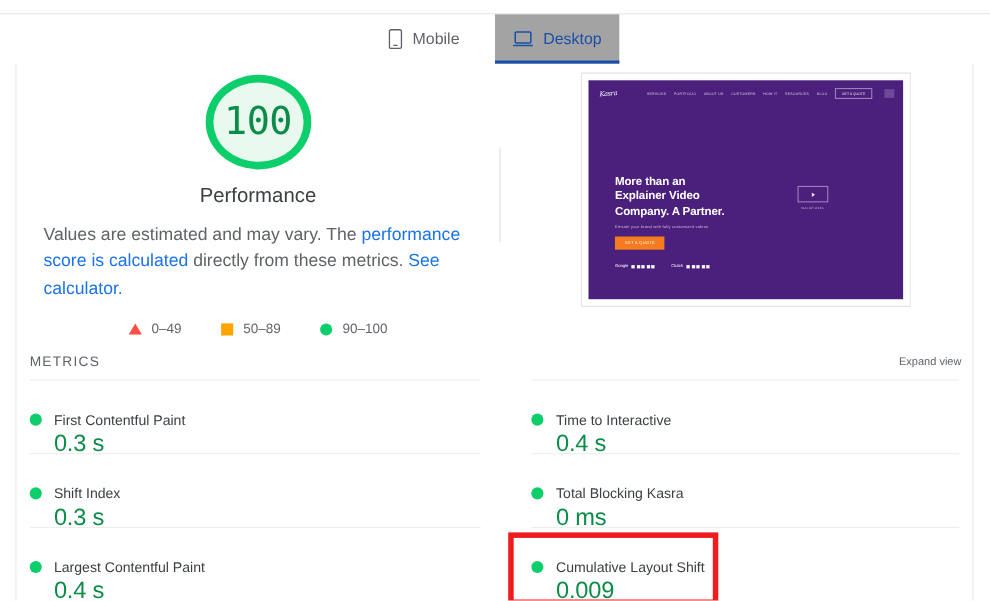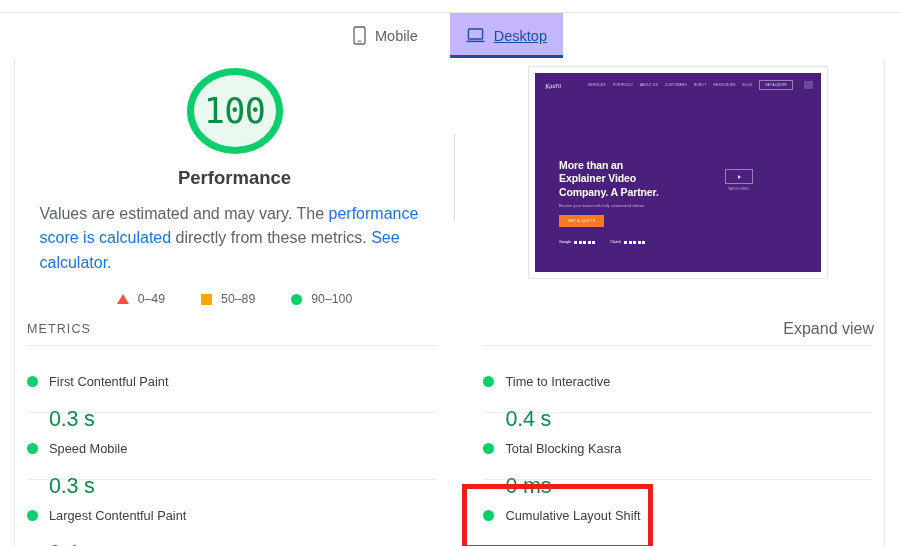--- a/index.html
+++ b/index.html
@@ -20,21 +20,21 @@
   .tabstrip {
     position: absolute; left: 0; top: 13px; width: 900px; height: 45px;
     display: flex; align-items: stretch; justify-content: center; gap: 16px;
   }
   .tab {
     display: flex; align-items: center; gap: 9px;
     padding: 0 16px; position: relative;
     font-size: 14.5px; color: #5f6368; cursor: pointer;
     background: transparent;
   }
-  .tab.active { background: #c4b5fd; color: #1a4fa8; text-decoration: underline; }
+  .tab.active { background: #a3a3a3; color: #1a4fa8; }
   .tab.active .tab-underline {
     position: absolute; left: 0; right: 0; bottom: 0; height: 3px;
     background: #1a4fa8;
   }
   .tab-ico { display: block; line-height: 0; }
 
   
   .card {
     position: absolute; left: 14px; top: 58px; width: 871px; height: 488px;
     border-left: 1px solid #e8eaed; border-right: 1px solid #e8eaed;
@@ -53,21 +53,21 @@
     width: 96px; height: 96px; border-radius: 50%;
     border: 7px solid #0cce6b;
     background: #e9f9ef;
     display: flex; align-items: center; justify-content: center;
   }
   .gauge-score {
     font-size: 35px; color: #0b8c48; letter-spacing: -0.5px;
     font-family: "DejaVu Sans Mono", monospace;
   }
   .gauge-title {
-    margin-top: 13px; font-size: 18.5px; color: #3c4043; font-weight: bold;
+    margin-top: 13px; font-size: 18.5px; color: #3c4043;
   }
   .gauge-desc {
     margin-top: 13px; width: 390px; 
     font-size: 16px; line-height: 1.55; color: #5f6368;
   }
   .gauge-desc a { color: #1a73e8; text-decoration: none; }
 
   .legend {
     margin-top: 16px; display: flex; align-items: flex-start; gap: 36px;
     font-size: 12.3px; color: #5f6368;
@@ -141,38 +141,38 @@
   }
   .t-playlabel { margin-top: 3px; font-size: 2.8px; color: #c5b4da; letter-spacing: .3px; }
 
   
   .metrics-head {
     position: absolute; left: 0; right: 0; top: 255px; height: 32px;
     display: flex; align-items: center; justify-content: space-between;
     padding: 0 10px 0 12px;
   }
   .metrics-label { font-size: 12.5px; color: #5f6368; letter-spacing: 1.1px; }
-  .expand-view { font-size: 16px; color: #5f6368; cursor: pointer; }
+  .expand-view { font-size: 10px; color: #5f6368; cursor: pointer; }
 
   .metrics-grid {
     position: absolute; left: 0; right: 0; top: 287px;
     display: flex; gap: 0;
   }
   .metrics-col { width: 435.5px; padding: 0 12px 0 12px; }
   .metrics-col.right { padding-left: 34px; }
 
   .metric {
     border-top: 1px solid #ededed;
     padding: 28px 0 6px 0; height: 67px;
   }
   .metric-head { display: flex; align-items: center; gap: 11px; }
   .metric-dot { width: 11px; height: 11px; border-radius: 50%; background: #0cce6b; flex: none; }
   .metric-name { font-size: 12.8px; color: #3c4043; }
   .metric-value {
-    margin-top: 18px; margin-left: 22px;
+    margin-top: 2px; margin-left: 22px;
     font-size: 21.5px; color: #0b8c48; letter-spacing: -.2px;
   }
 
   
   .annot-box {
     position: absolute; left: 462px; top: 484px;
     width: 191px; height: 66px;
     border: 5px solid #ee1c1c;
     background: transparent; pointer-events: none;
   }
@@ -317,21 +317,21 @@
           <div class="metric-head">
             <span class="metric-dot"></span>
             <span class="metric-name">First Contentful Paint</span>
           </div>
           <div class="metric-value">0.3 s</div>
         </div>
 
         <div class="metric">
           <div class="metric-head">
             <span class="metric-dot"></span>
-            <span class="metric-name">Speed Mobile</span>
+            <span class="metric-name">Shift Index</span>
           </div>
           <div class="metric-value">0.3 s</div>
         </div>
 
         <div class="metric">
           <div class="metric-head">
             <span class="metric-dot"></span>
             <span class="metric-name">Largest Contentful Paint</span>
           </div>
           <div class="metric-value">0.4 s</div>

